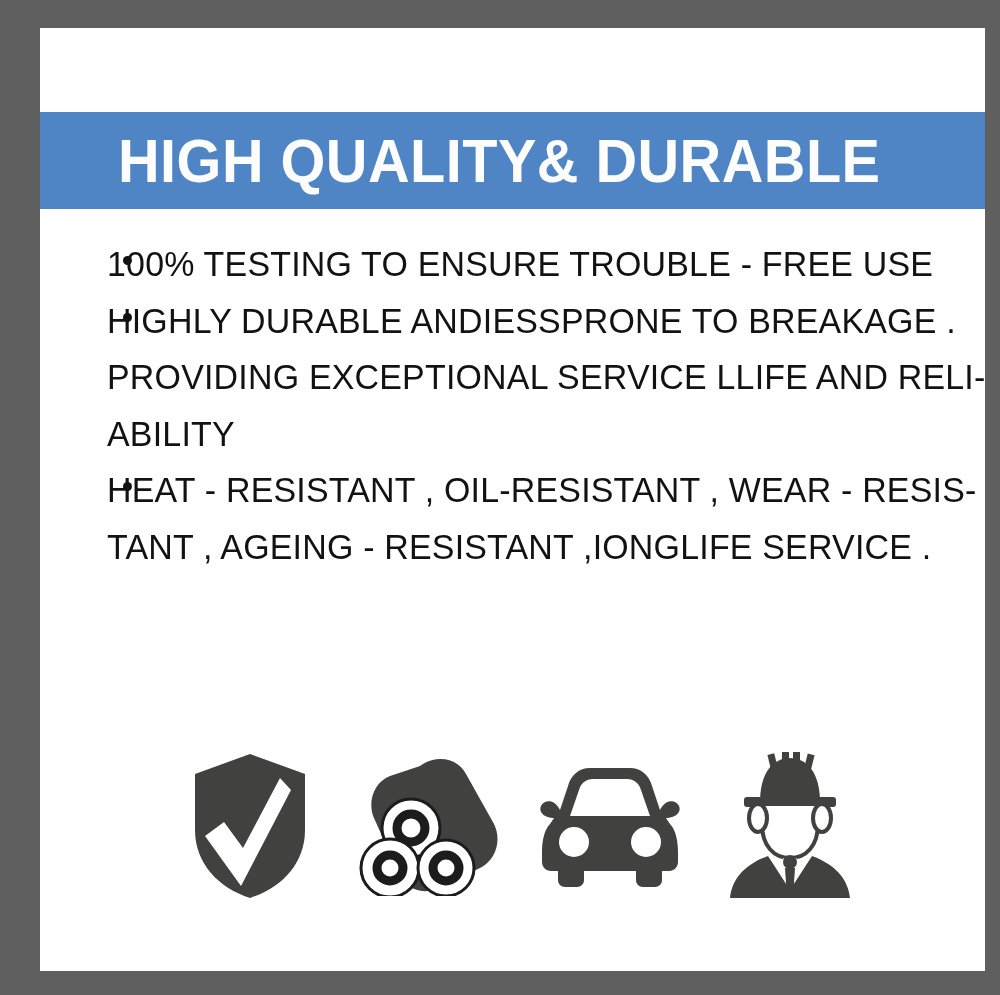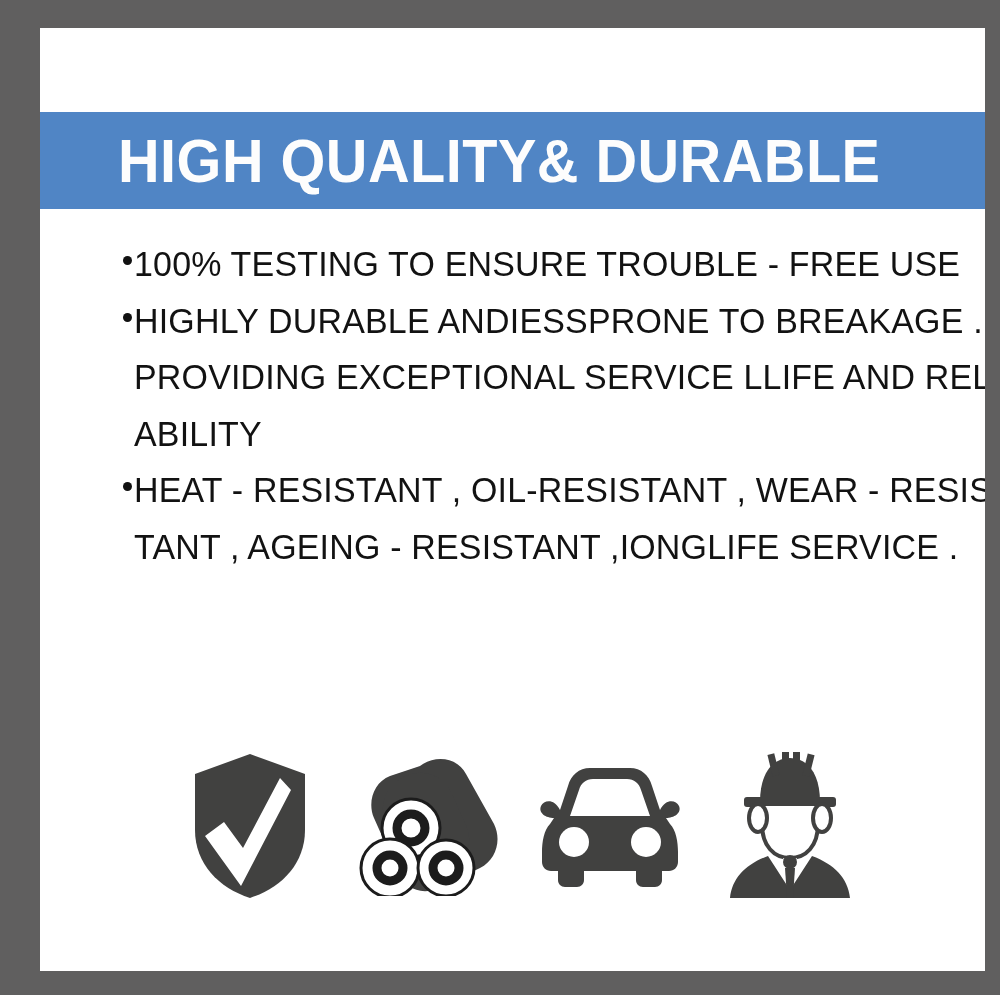--- a/index.html
+++ b/index.html
@@ -51,21 +51,21 @@
     white-space: nowrap;
   }
   .features {
     position: absolute;
     left: 0;
     top: 208px;
     width: 945px;
   }
   .feature {
     position: relative;
-    padding-left: 71px;
+    padding-left: 44px;
     padding-right: 20px;
     margin: 0;
   }
   .feature .bullet {
     position: absolute;
     left: 83px;
     top: 20px;
     width: 9px;
     height: 9px;
     background: #111111;

